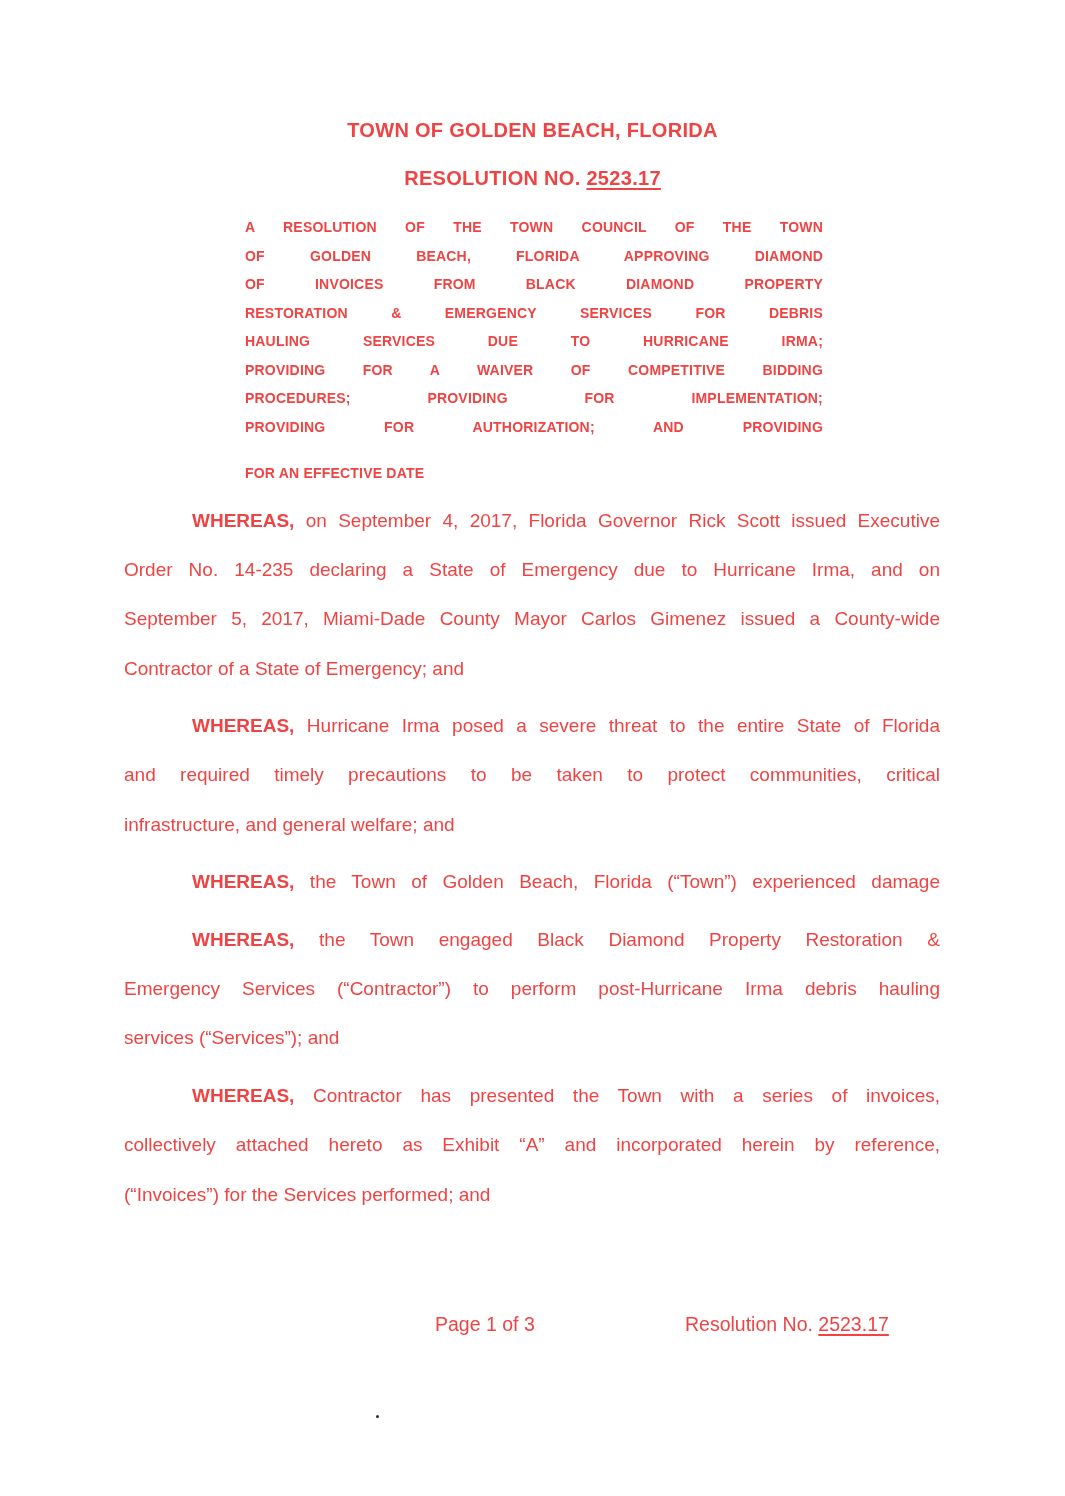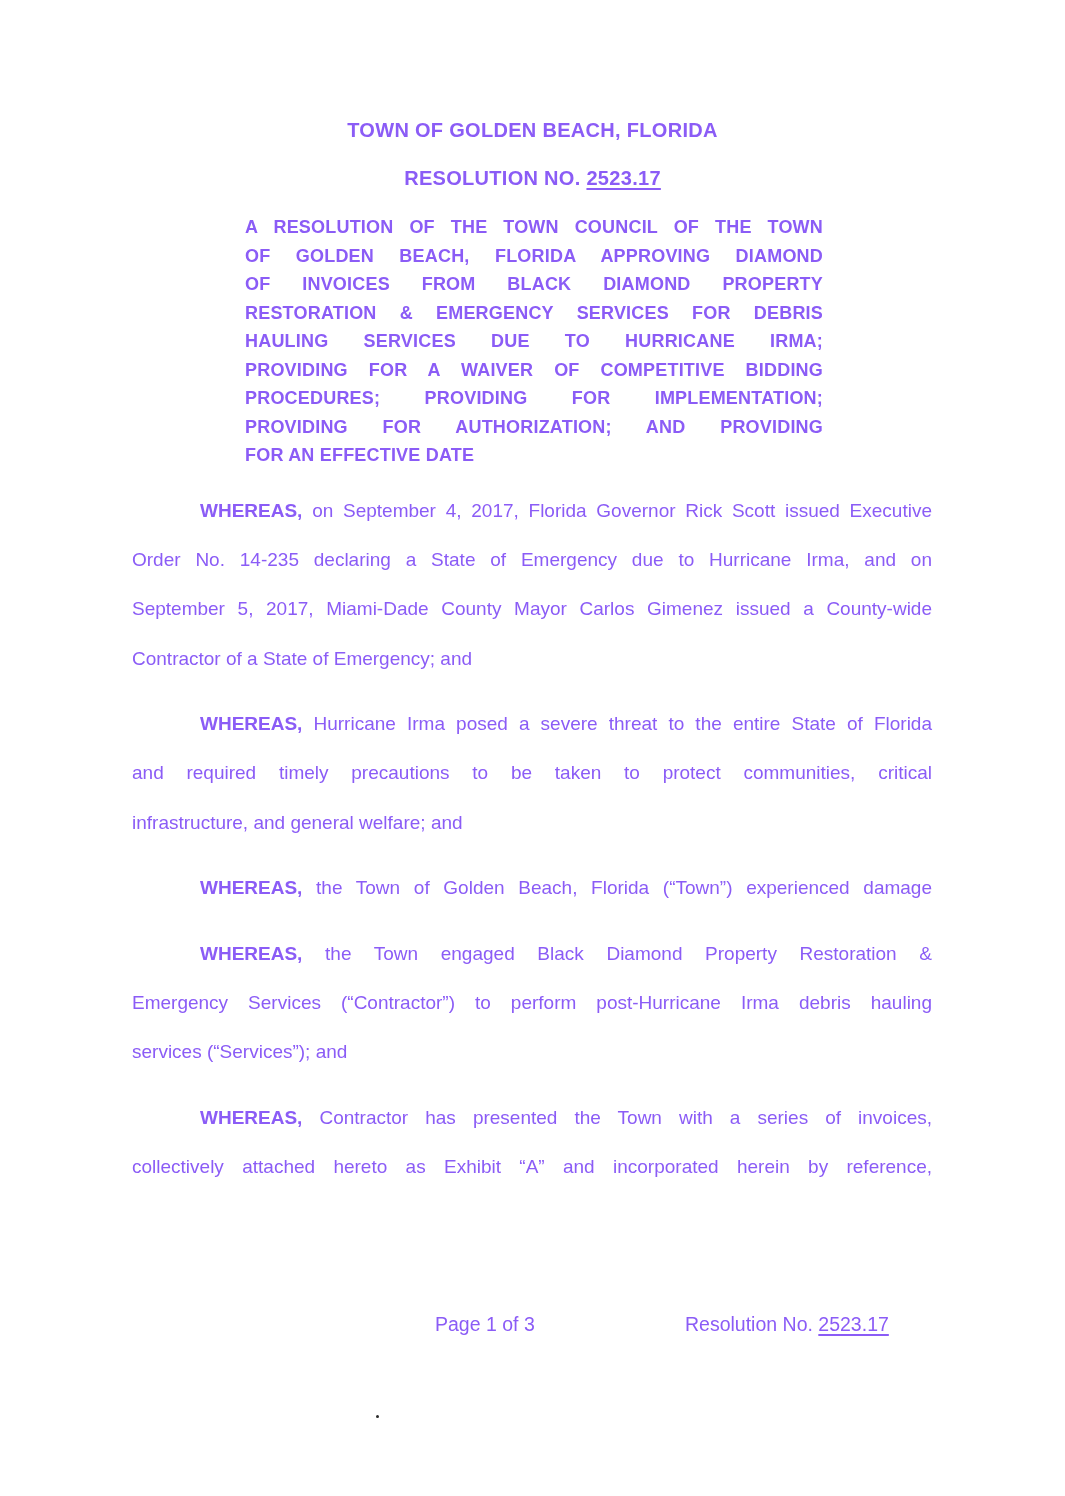--- a/index.html
+++ b/index.html
@@ -1,21 +1,21 @@
 <!DOCTYPE html>
 <html><head>
 <meta charset="utf-8">
 <style>
   html, body { margin: 0; padding: 0; background: #ffffff; }
   .page {
     position: relative;
     width: 1065px;
     height: 1496px;
     background: #ffffff;
-    color: #8b5cf6;
+    color: #ef4444;
     font-family: "Liberation Sans", "DejaVu Sans", sans-serif;
     overflow: hidden;
   }
   .doc-title {
     margin: 118px 0 0 0;
     font-size: 20px;
     line-height: 24px;
     font-weight: 700;
     text-align: center;
     letter-spacing: 0.3px;
@@ -29,37 +29,37 @@
     letter-spacing: 0.3px;
   }
   .u {
     text-decoration: underline;
     text-decoration-thickness: 2px;
     text-underline-offset: 3px;
   }
   .caption {
     margin: 23px 0 0 245px;
     width: 578px;
-    font-size: 18px;
+    font-size: 14px;
     font-weight: 700;
     letter-spacing: 0.2px;
   }
   .cl {
     height: 28.5px;
     line-height: 28.5px;
     text-align: justify;
     text-align-last: justify;
   }
-  .cl.last { text-align-last: left; }
+  .cl.last { text-align-last: left; margin-top: 18px; }
   .body-text {
     margin: 3px 0 0 116px;
     width: 832px;
     font-size: 19px;
   }
-  .para { margin: 16px; }
+  .para { margin: 8px; }
   .bl {
     height: 49.4px;
     line-height: 49.4px;
     text-align: justify;
     text-align-last: justify;
   }
   .bl.first { text-indent: 68px; }
   .bl.last { text-align-last: left; }
   .lead { font-weight: 700; }
   .footer {
@@ -125,20 +125,21 @@
 
     <div class="para">
       <div class="bl first"><span class="lead">WHEREAS,</span><span> the Town engaged Black Diamond Property Restoration &amp;</span></div>
       <div class="bl">Emergency Services (“Contractor”) to perform post-Hurricane Irma debris hauling</div>
       <div class="bl last">services (“Services”); and</div>
     </div>
 
     <div class="para">
       <div class="bl first"><span class="lead">WHEREAS,</span><span> Contractor has presented the Town with a series of invoices,</span></div>
       <div class="bl">collectively attached hereto as Exhibit “A” and incorporated herein by reference,</div>
+      <div class="bl last">(“Invoices”) for the Services performed; and</div>
     </div>
 
   </div>
 
   <div class="footer">
     <span class="footer-page">Page 1 of 3</span>
     <span class="footer-res"><span>Resolution No. </span><span class="u">2523.17</span></span>
   </div>
 
   <div class="speck"></div>

